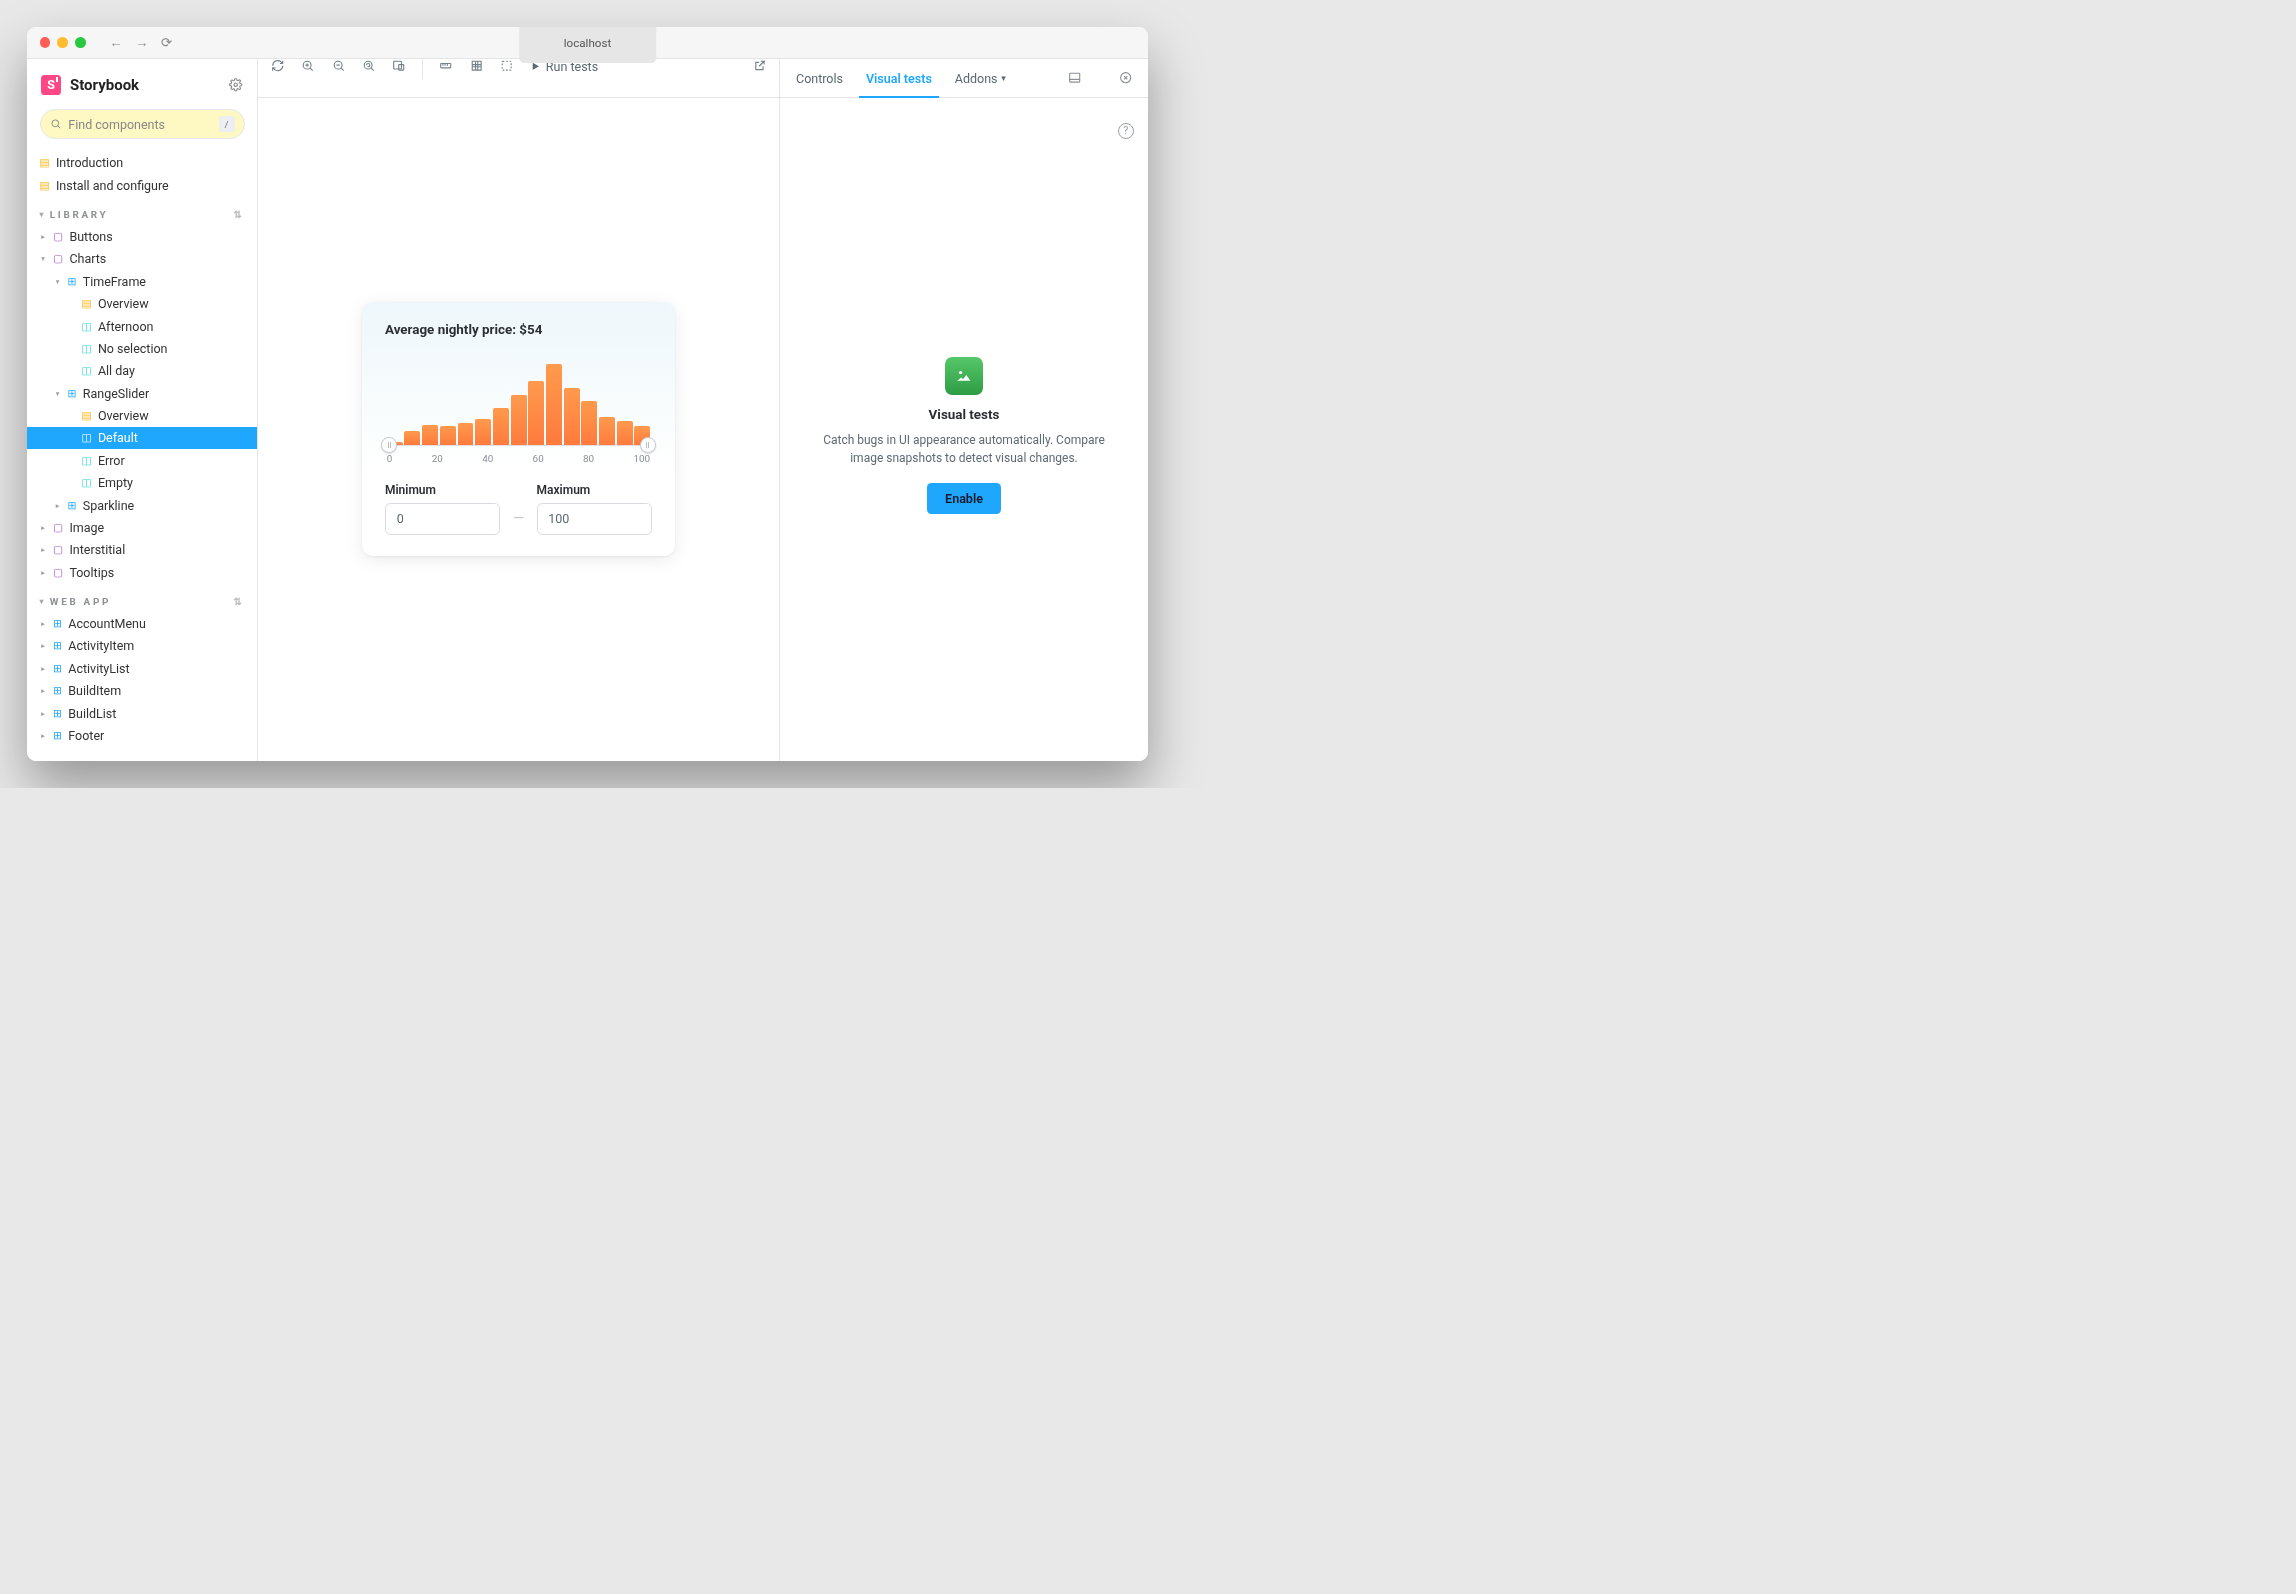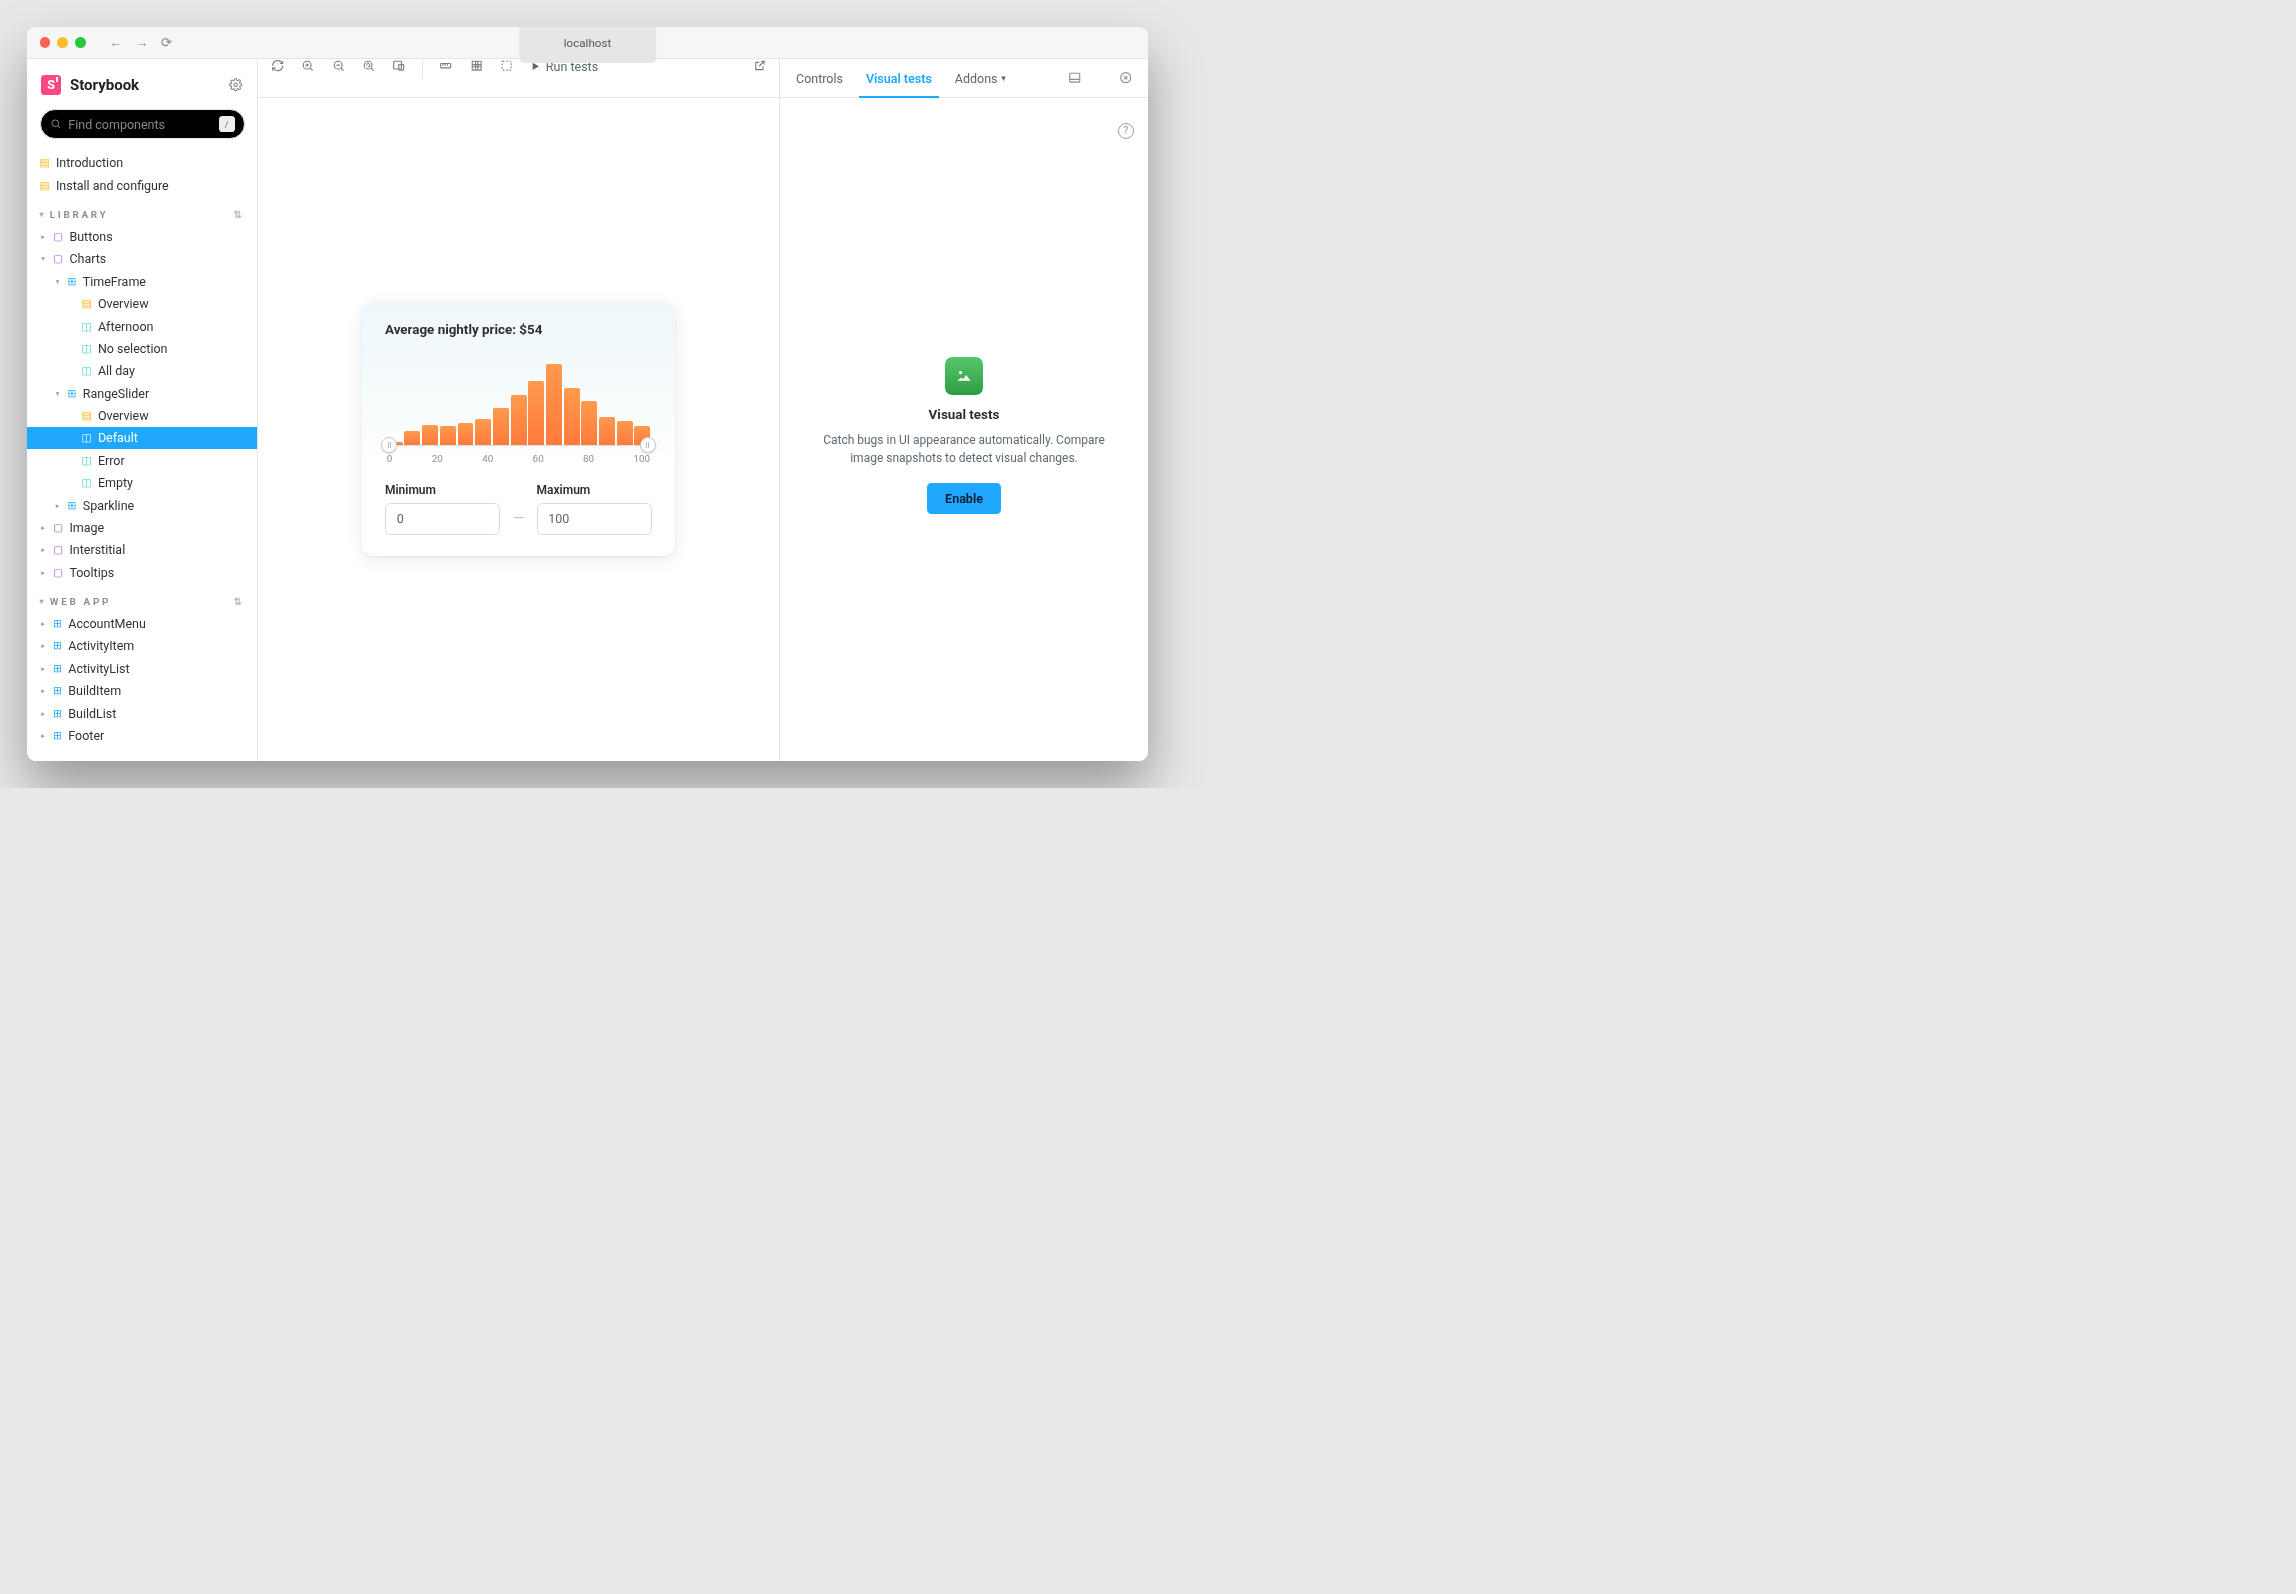--- a/index.html
+++ b/index.html
@@ -14,21 +14,21 @@
   .navbtns span{cursor:pointer;font-size:13.4px;}
   .addr { position:absolute; left:50%; transform:translateX(-50%); background:#e6e6e6; color:#555; font-size:11.6px; padding:13px 45px; border-radius:5.4px; }
   
   .body { flex:1; display:flex; min-height:0; }
   .sidebar { width:231px; border-right:0.9px solid #e5e5e5; display:flex; flex-direction:column; background:#fff; overflow:hidden;}
   .sb-head { display:flex; align-items:center; padding:16px 14.3px 9px; gap:9px; }
   .sb-logo { width:19.7px; height:19.7px; background:#ff4785; border-radius:3.6px; color:#fff; font-weight:700; font-size:12.5px; display:flex;align-items:center;justify-content:center; position:relative;}
   .sb-logo::after{content:""; position:absolute; top:1.8px; right:2.7px; width:2.7px; height:5.4px; background:#fff;}
   .sb-title { font-weight:700; font-size:15px; color:#222; }
   .sb-gear { margin-left:auto; color:#888; font-size:13.4px; cursor:pointer;}
-  .sb-search { margin:5.4px 12.5px 12.5px; background:#000000; border:0.9px solid #e4e6ea; border-radius:18px; height:30px; display:flex; align-items:center; padding:0 9px; color:#888; font-size:12.5px; gap:7.2px;}
+  .sb-search { margin:5.4px 12.5px 12.5px; background:#fef9c3; border:0.9px solid #e4e6ea; border-radius:18px; height:30px; display:flex; align-items:center; padding:0 9px; color:#888; font-size:12.5px; gap:7.2px;}
   .sb-search .slash{ margin-left:auto; background:#eceef1; border-radius:3.6px; width:16px; height:16px; font-size:9.9px; display:flex;align-items:center;justify-content:center; color:#777;}
   .sb-list { flex:1; overflow-y:auto; font-size:12.5px; color:#333; padding-bottom:18px;}
   .doc-item, .tree-item { display:flex; align-items:center; gap:6.3px; height:22.4px; padding-left:12.5px; cursor:pointer;}
   .tree-item.selected{ background:#1ea7fd; color:#fff;}
   .tree-item.selected .ic-story{ color:#fff;}
   .sec-head { display:flex; align-items:center; padding:12.5px 12.5px 5.4px; color:#8c8f94; font-size:9.9px; letter-spacing:2.7px; font-weight:700; cursor:pointer;}
   .sec-head .chev{margin-right:3.6px; font-size:8px; color:#aaa;}
   .sec-head .sort{margin-left:auto; font-size:9.9px;color:#bbb;}
   .caret{ width:7.2px; font-size:7.2px; color:#9aa0a6; display:inline-flex; justify-content:center;}
   .ic-doc{ color:#ffae00; font-size:10.7px;}

